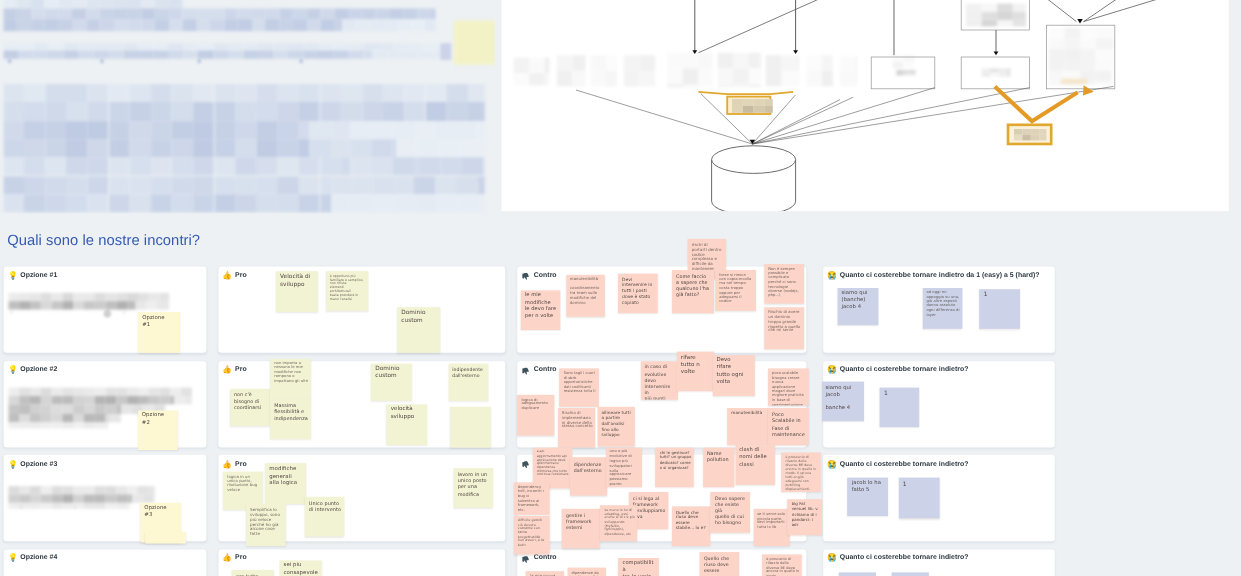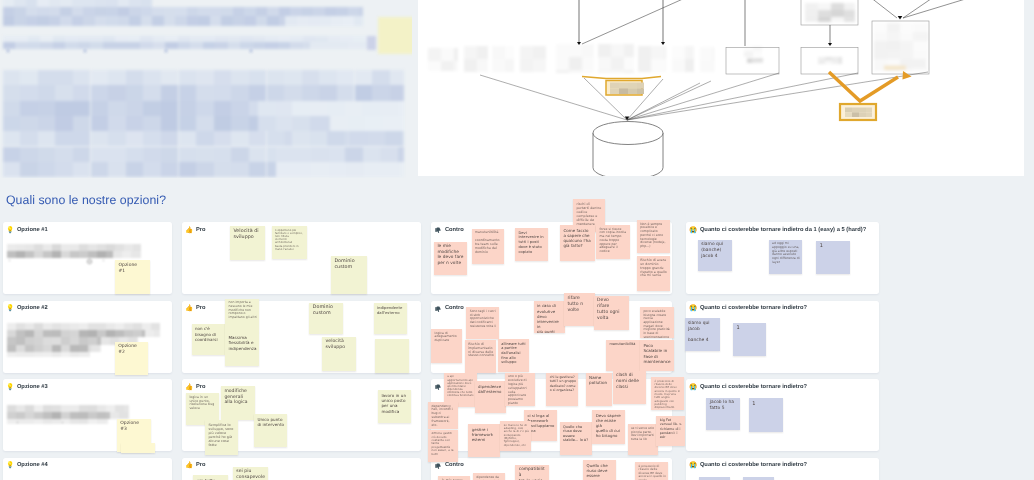--- a/index.html
+++ b/index.html
@@ -556,21 +556,21 @@
 <rect x="441.0" y="107.5" width="7.0" height="4.8" fill="rgb(221,211,184)"></rect>
 <rect x="448.0" y="107.5" width="6.0" height="4.8" fill="rgb(225,214,187)"></rect>
 <rect x="427.0" y="112.3" width="7.0" height="4.7" fill="rgb(229,219,192)"></rect>
 <rect x="434.0" y="112.3" width="7.0" height="4.7" fill="rgb(203,192,167)"></rect>
 <rect x="441.0" y="112.3" width="7.0" height="4.7" fill="rgb(220,209,183)"></rect>
 <rect x="448.0" y="112.3" width="6.0" height="4.7" fill="rgb(225,214,187)"></rect>
       </g>
     </svg>
 </div>
 
-<div id="board-heading">Quali sono le nostre opzioni?</div>
+<div id="board-heading">Quali sono le nostre incontri?</div>
 
 <div id="optblur-layer">
     <i style="left:7.0px;top:244.0px;width:9.0px;height:7.2px;background:rgb(235,235,235)"></i>
 <i style="left:16.0px;top:244.0px;width:9.0px;height:7.2px;background:rgb(233,233,233)"></i>
 <i style="left:25.0px;top:244.0px;width:9.0px;height:7.2px;background:rgb(231,231,231)"></i>
 <i style="left:34.0px;top:244.0px;width:9.0px;height:7.2px;background:rgb(222,222,222)"></i>
 <i style="left:43.0px;top:244.0px;width:9.0px;height:7.2px;background:rgb(233,233,233)"></i>
 <i style="left:52.0px;top:244.0px;width:9.0px;height:7.2px;background:rgb(217,217,217)"></i>
 <i style="left:61.0px;top:244.0px;width:9.0px;height:7.2px;background:rgb(234,234,234)"></i>
 <i style="left:70.0px;top:244.0px;width:9.0px;height:7.2px;background:rgb(233,233,233)"></i>

